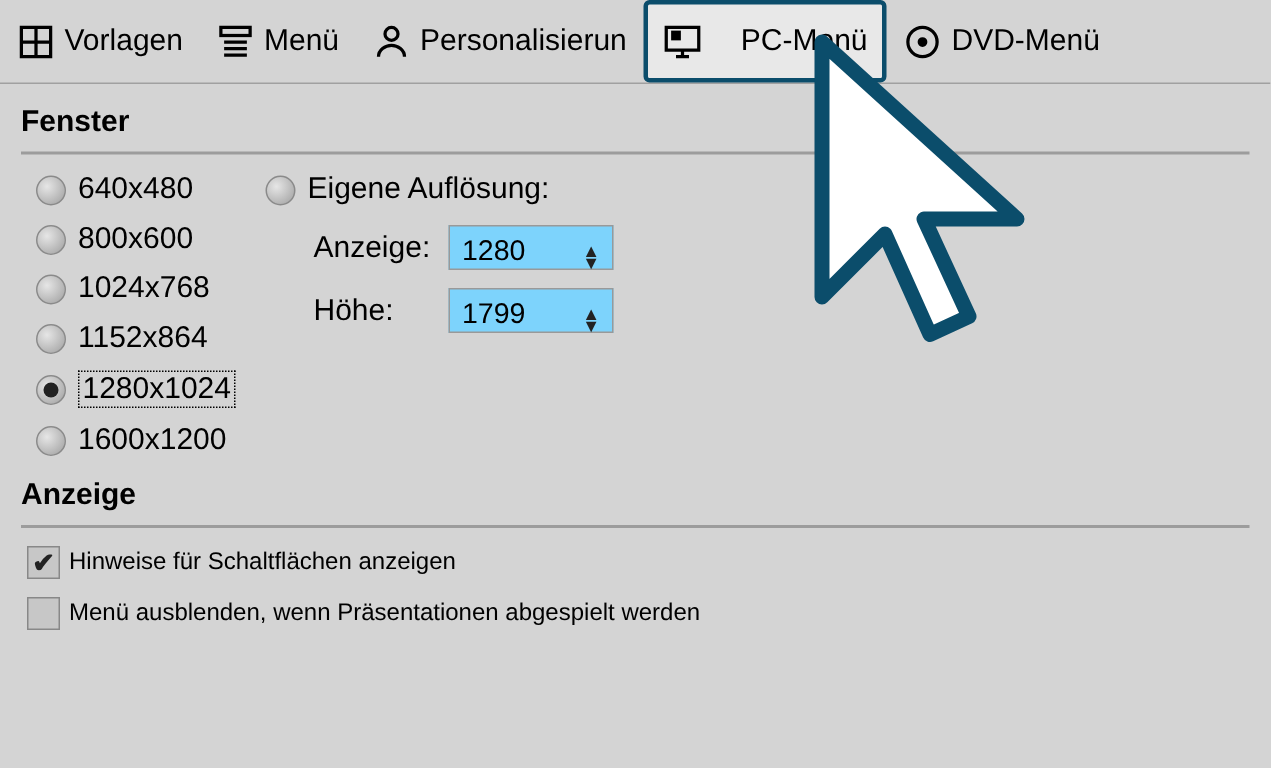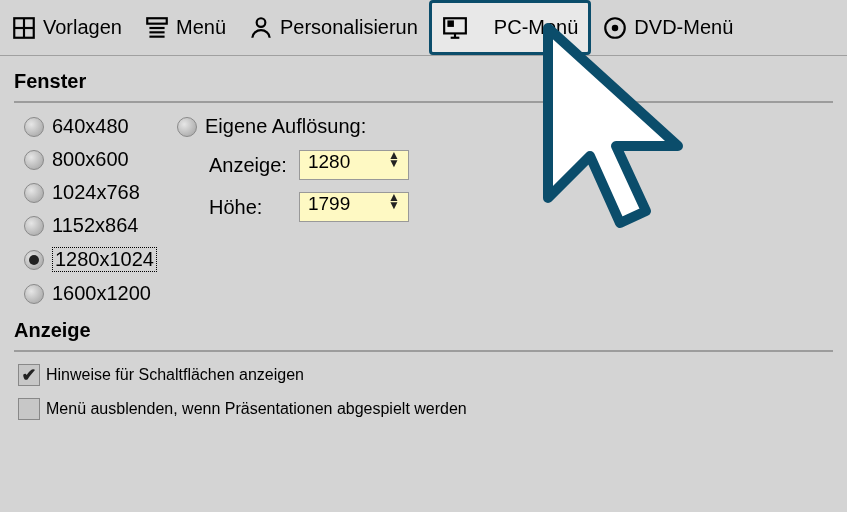--- a/index.html
+++ b/index.html
@@ -92,22 +92,22 @@
   .right-col { display: flex; flex-direction: column; gap: 12px; padding-top: 6px; }
   .dim-row {
     display: flex;
     align-items: center;
     gap: 10px;
     margin-left: 32px;
   }
   .dim-label { width: 80px; font-size: 20px; }
   .spinner {
     display: flex;
-    align-items: flex-start;
-    background: #fef9c3;
+    align-items: flex-end;
+    background: #7dd3fc;
     border: 1px solid #999;
     height: 30px;
     width: 110px;
     padding: 0 8px;
     justify-content: space-between;
   }
   .spinner .val { font-size: 19px; }
   .spinner .arrows {
     display: flex; flex-direction: column; line-height: 8px; font-size: 12px;
   }

